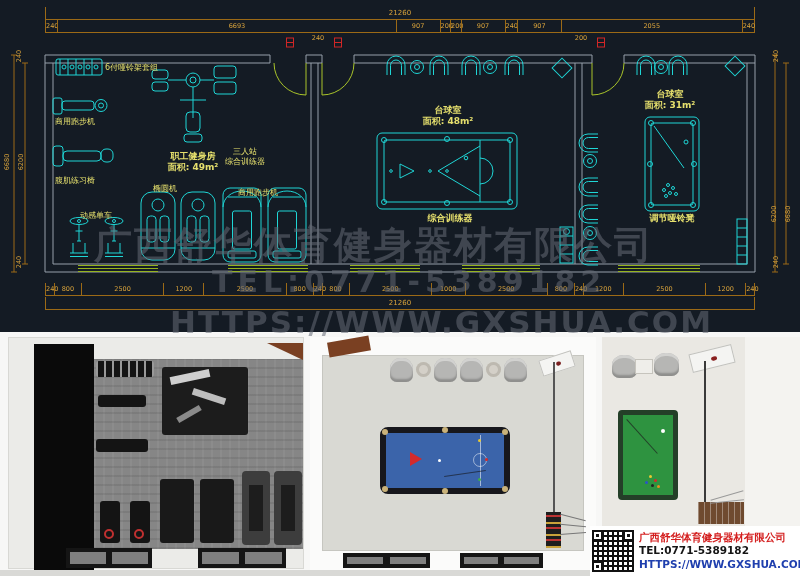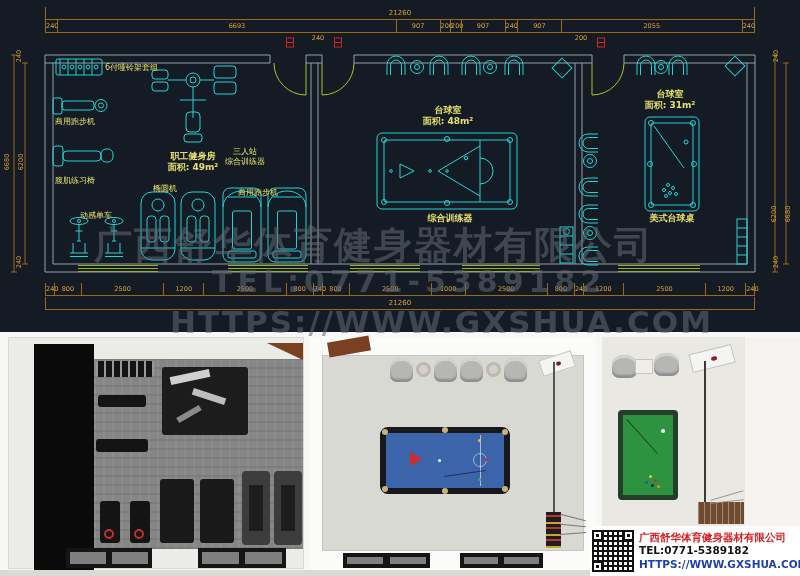--- a/index.html
+++ b/index.html
@@ -330,21 +330,21 @@
     </div>
     <div class="lbl lblc room-lbl" style="left:412px; top:105px; width:72px;">
       <div>台球室</div>
       <div>面积: 48m²</div>
     </div>
     <div class="lbl lblc room-lbl" style="left:410px; top:213px; width:80px;">综合训练器</div>
     <div class="lbl lblc room-lbl" style="left:634px; top:89px; width:72px;">
       <div>台球室</div>
       <div>面积: 31m²</div>
     </div>
-    <div class="lbl lblc room-lbl" style="left:634px; top:213px; width:76px;">美式台球桌</div>
+    <div class="lbl lblc room-lbl" style="left:634px; top:213px; width:76px;">调节哑铃凳</div>
   </div>
 
   <div class="renders">
     <div class="bottomstrip"></div>
 
     <div id="r1" class="render">
       <div id="r1-wall" class="abs"></div>
       <div id="r1-floor" class="abs">
         <div class="abs gear" style="left:2px; top:2px; width:58px; height:16px; background-image:repeating-linear-gradient(90deg,#999 0 2px,transparent 2px 8px);"></div>
         <div class="abs gear" style="left:68px; top:8px; width:86px; height:68px; background:#1c1c1c;">

